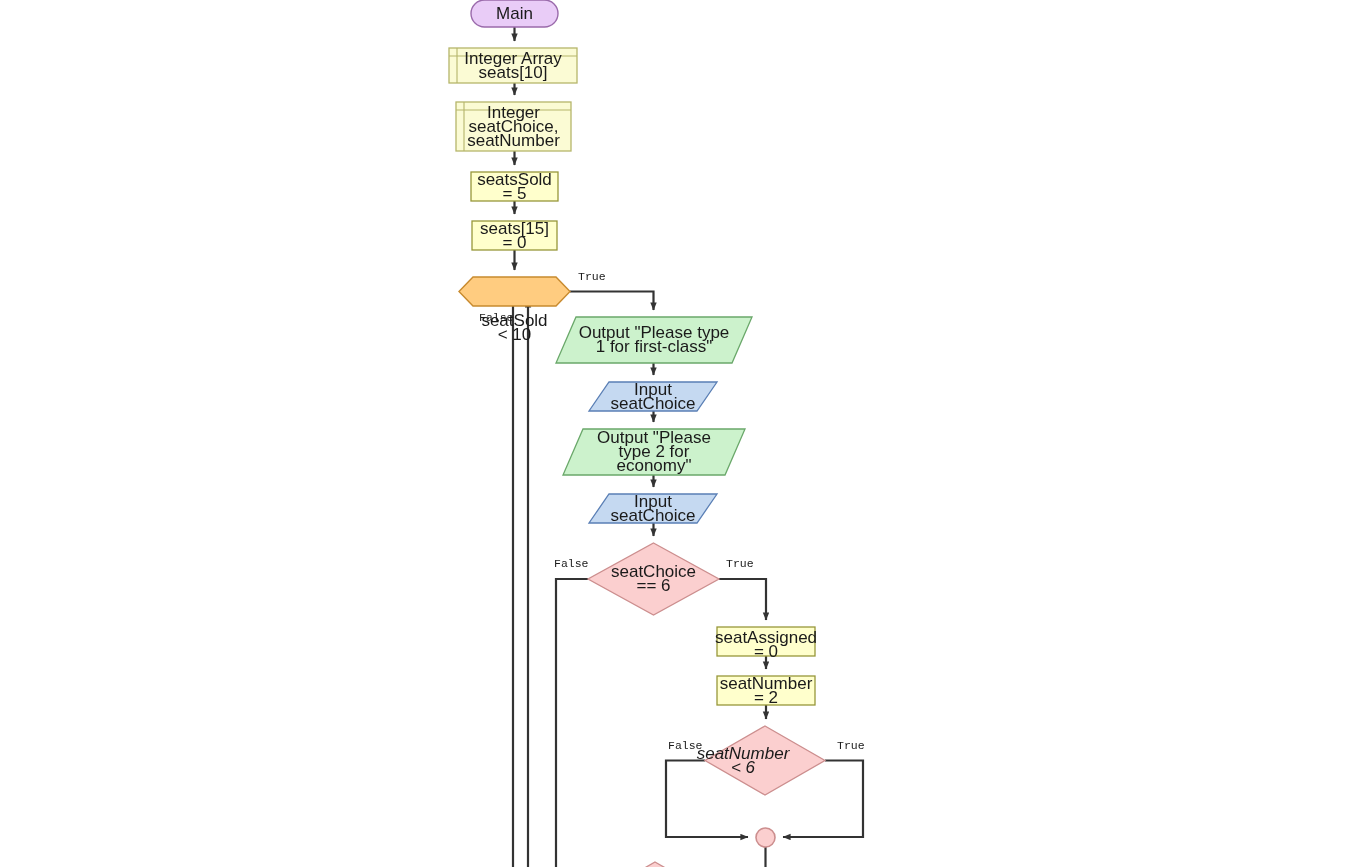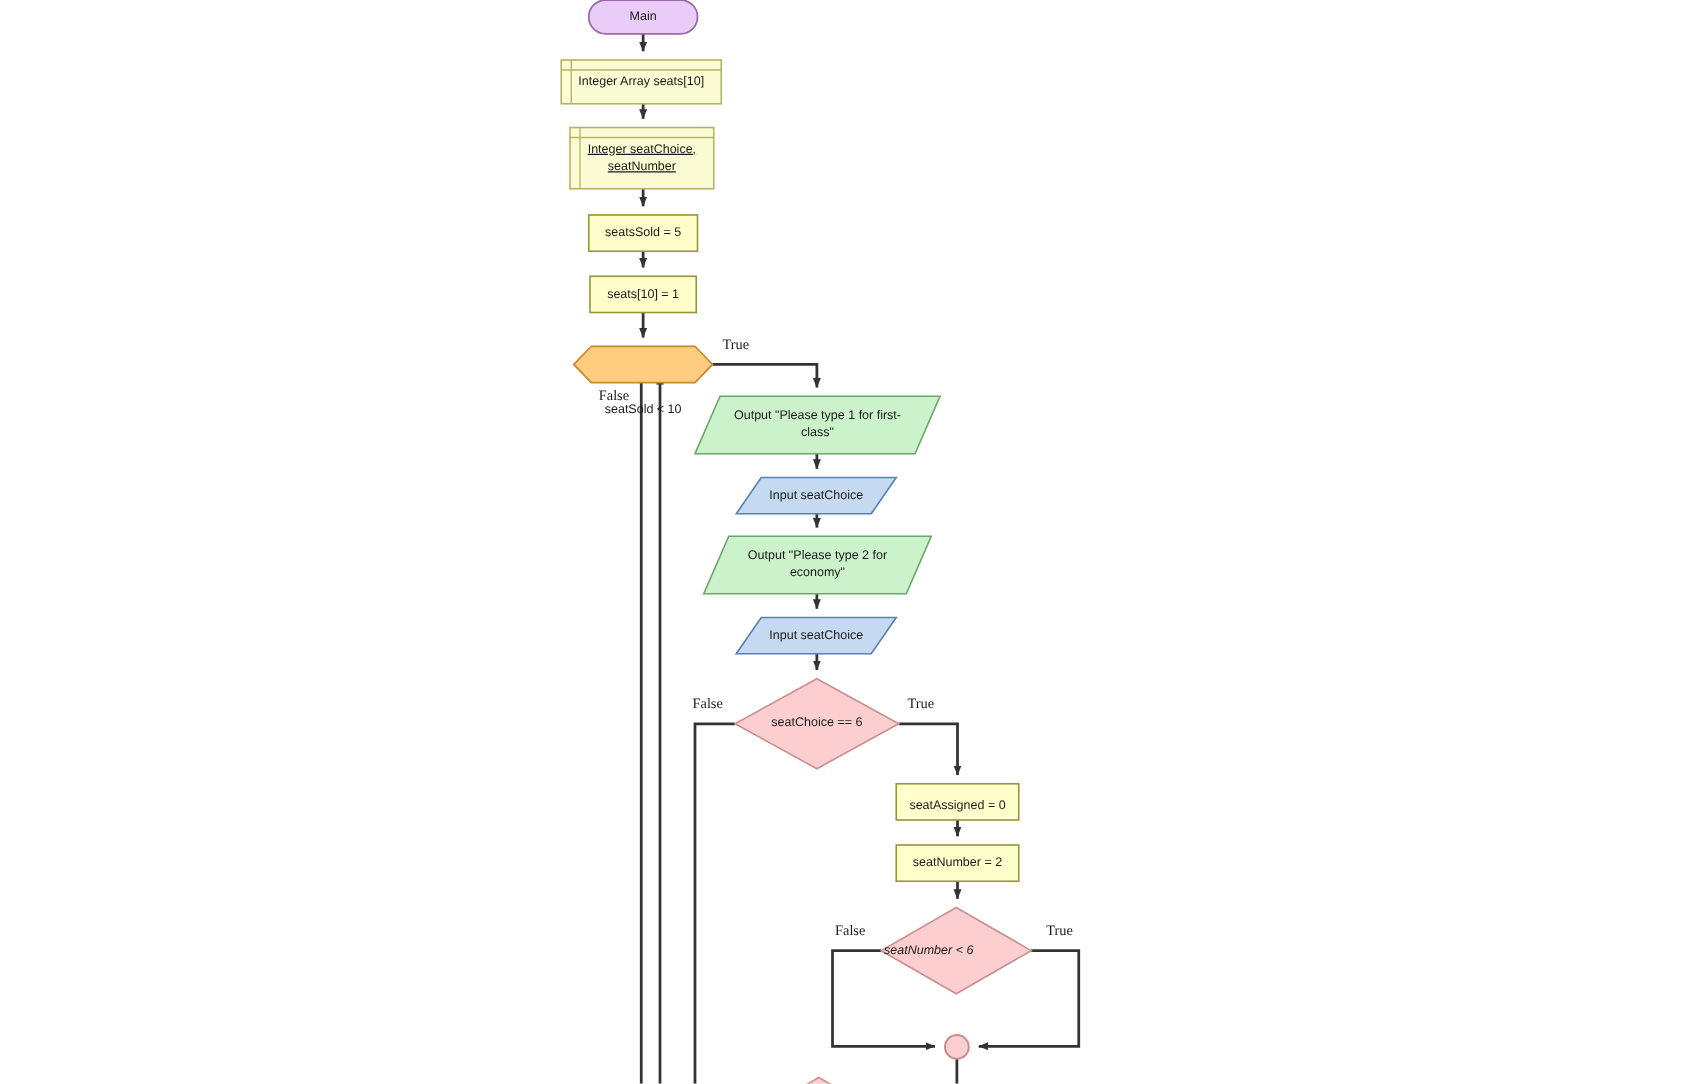--- a/index.html
+++ b/index.html
@@ -22,29 +22,29 @@
     width: 1357px;
     height: 867px;
   }
   .node-label {
     position: absolute;
     display: flex;
     align-items: center;
     justify-content: center;
     text-align: center;
     font-family: "Liberation Sans", sans-serif;
-    font-size: 10px;
+    font-size: 17px;
     color: #1a1a1a;
     line-height: 14px;
     pointer-events: none;
     box-sizing: border-box;
   }
   .edge-label {
     position: absolute;
-    font-family: Liberation Serif, serif;
+    font-family: Liberation Mono, monospace;
     font-size: 11.5px;
     color: #1a1a1a;
     white-space: nowrap;
   }
   svg { display: block; }
 </style>
 </head>
 <body>
 
 <svg id="canvas" viewBox="0 0 1357 867" xmlns="http://www.w3.org/2000/svg">
@@ -100,23 +100,23 @@
       <rect x="717" y="676" width="98" height="29" fill="#ffffcc" stroke="#97973a" stroke-width="1.3"></rect>
       <polygon points="765,726 825,760.5 765,795 705,760.5" fill="#fbcfcf" stroke="#cc8e8e" stroke-width="1.3"></polygon>
       <circle cx="765.5" cy="837.5" r="9.5" fill="#fbcfcf" stroke="#cc8e8e" stroke-width="1.6"></circle>
       <polygon points="655,862 690,882 655,902 620,882" fill="#fbcfcf" stroke="#cc8e8e" stroke-width="1.3"></polygon>
     </g>
 </svg>
 
 <div id="labels">
     <div class="node-label" style="left: 477px; top: 0px; width: 75px; height: 27px;">Main</div>
     <div class="node-label" style="left: 461px; top: 48px; width: 104px; height: 35px; text-align: center;">Integer Array seats[10]</div>
-    <div class="node-label" style="left: 468px; top: 102px; width: 91px; height: 49px; text-decoration: underline;">Integer seatChoice, seatNumber</div>
+    <div class="node-label" style="left: 468px; top: 102px; width: 91px; height: 49px;">Integer seatChoice, seatNumber</div>
     <div class="node-label" style="left: 477px; top: 172px; width: 75px; height: 29px;">seatsSold = 5</div>
-    <div class="node-label" style="left: 478px; top: 221px; width: 73px; height: 29px;">seats[10] = 1</div>
+    <div class="node-label" style="left: 478px; top: 221px; width: 73px; height: 29px;">seats[15] = 0</div>
     <div class="node-label" style="left: 475px; top: 277px; width: 79px; height: 29px; margin-top: 36px;">seatSold &lt; 10</div>
     <div class="node-label" style="left: 578px; top: 317px; width: 152px; height: 46px;">Output "Please type 1 for first-class"</div>
     <div class="node-label" style="left: 611px; top: 382px; width: 84px; height: 29px;">Input seatChoice</div>
     <div class="node-label" style="left: 585px; top: 429px; width: 138px; height: 46px;">Output "Please type 2 for economy"</div>
     <div class="node-label" style="left: 611px; top: 494px; width: 84px; height: 29px;">Input seatChoice</div>
     <div class="node-label" style="left: 602px; top: 543px; width: 103px; height: 72px;">seatChoice == 6</div>
     <div class="node-label" style="left: 723px; top: 624px; width: 86px; height: 42px;">seatAssigned = 0</div>
     <div class="node-label" style="left: 723px; top: 676px; width: 86px; height: 29px;">seatNumber = 2</div>
     <div class="node-label" style="left: 697px; top: 726px; width: 92px; height: 69px; font-style: italic;">seatNumber &lt; 6</div>
   </div>

